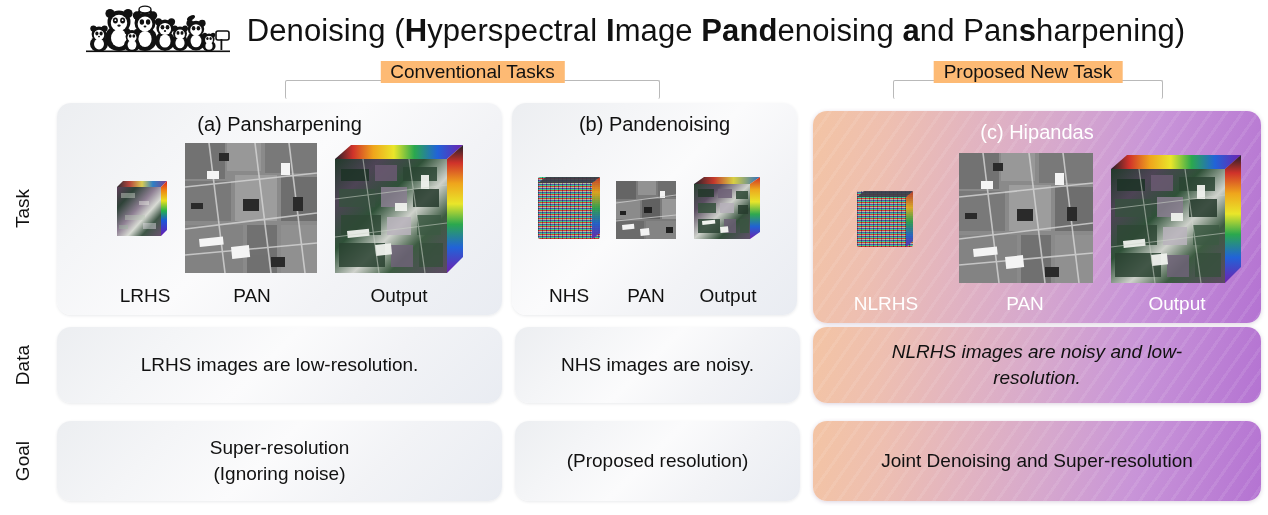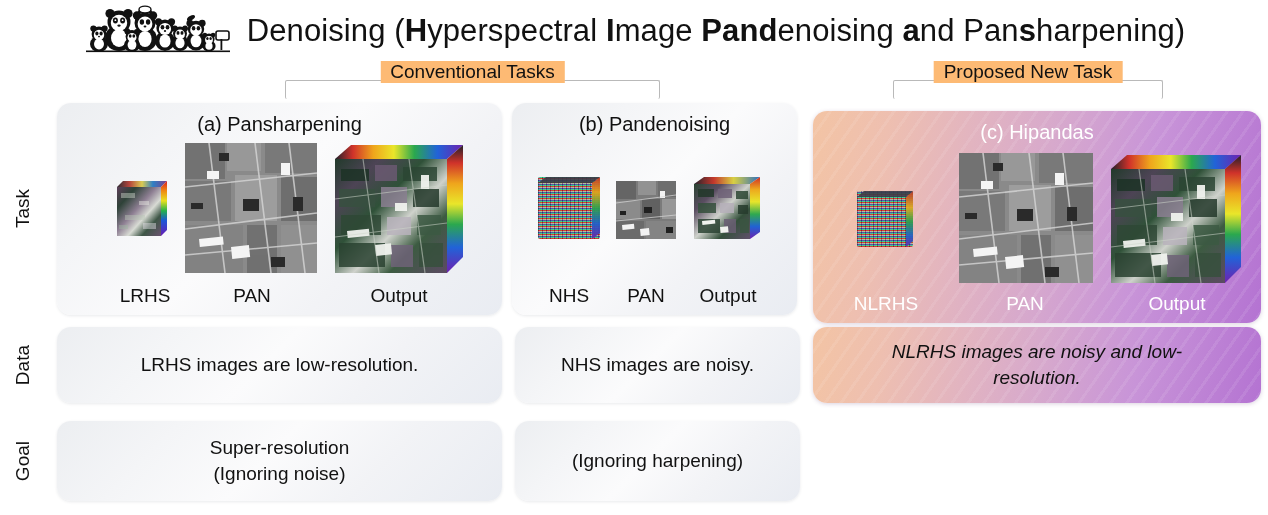--- a/index.html
+++ b/index.html
@@ -600,17 +600,20 @@
   </div>
 
   <div class="card plain textcard" style="left:57px;top:421px;width:445px;height:80px;">
     <div class="inner">
       <div>Super-resolution</div>
       <div>(Ignoring noise)</div>
     </div>
   </div>
   <div class="card plain textcard" style="left:515px;top:421px;width:285px;height:80px;">
     <div class="inner">
-      <div>(Ignoring harpening)</div>
-    </div>
+      <div>(Proposed resolution)</div>
+    </div>
+  </div>
+  <div class="card accent textcard" style="left:813px;top:421px;width:448px;height:80px;">
+    <div class="inner" style="position:relative;z-index:3;">Joint Denoising and Super-resolution</div>
   </div>
 
 </div>
 
 </body></html>

